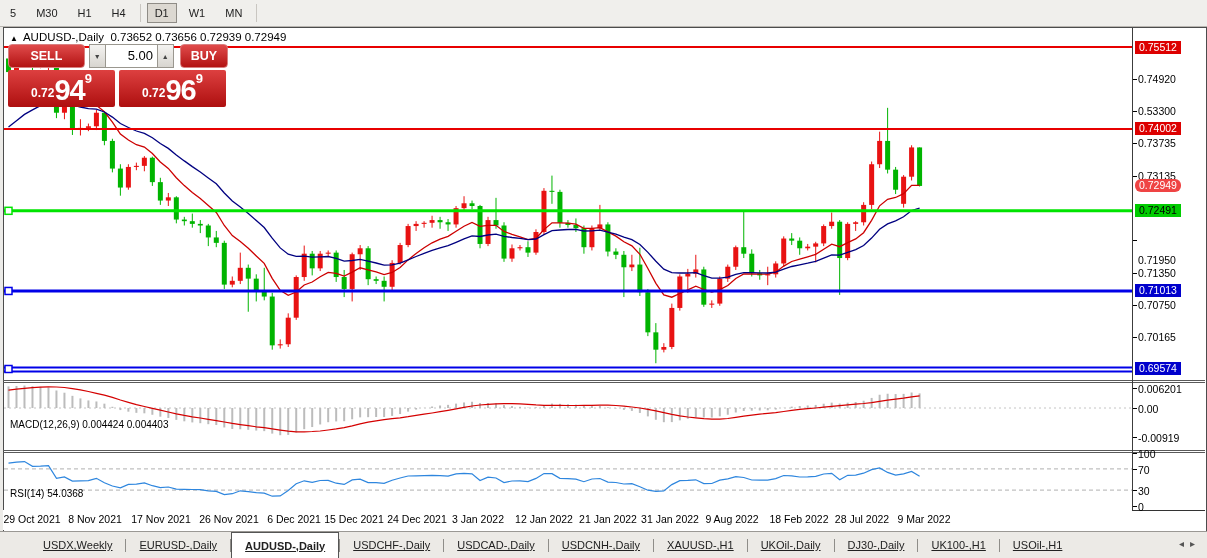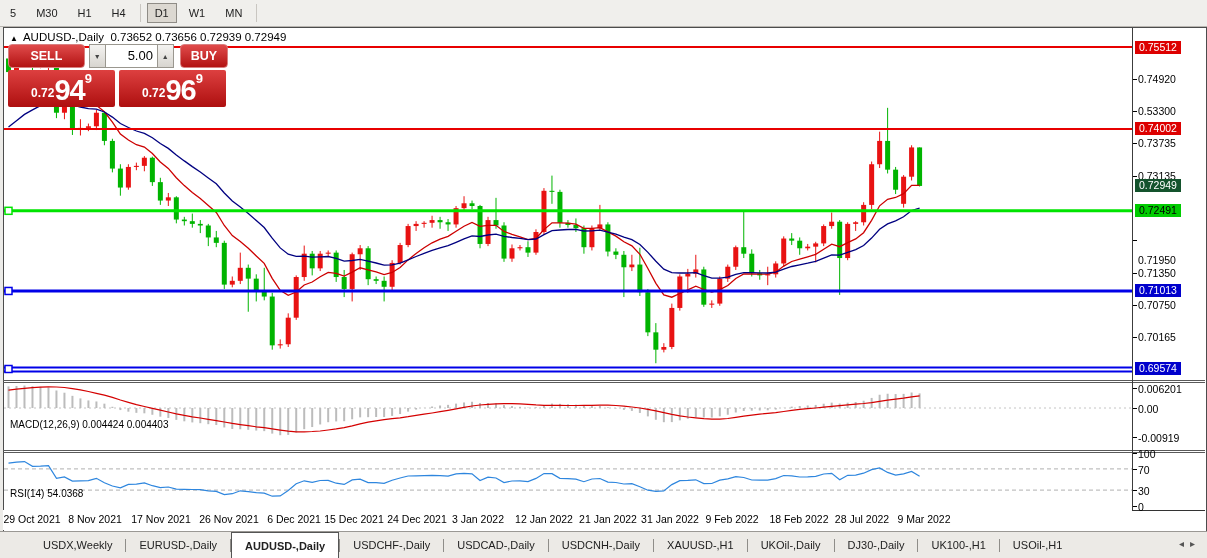--- a/index.html
+++ b/index.html
@@ -36,21 +36,21 @@
   .p-small{font-size:12px;font-weight:bold;line-height:24px;}
   .p-big{font-size:29px;font-weight:bold;line-height:29px;letter-spacing:-1px;}
   .p-sup{font-size:13px;font-weight:bold;line-height:12px;align-self:flex-start;margin-top:3px;}
   
   .panel-label{position:absolute;left:10px;font-size:10px;color:#000;z-index:5;margin-top:35px;}
   
   #date-axis{position:absolute;left:3px;top:510px;width:1129px;height:20px;background:#fff;z-index:5;}
   .date-label{position:absolute;top:3px;font-size:10.5px;color:#000;transform:translateX(-50%);white-space:nowrap;}
   
   #tab-bar{position:absolute;left:0;top:531px;width:1207px;height:27px;background:#eceae6;border-top:1px solid #9a9894;display:flex;align-items:stretch;padding-left:30px;box-sizing:border-box;}
-  .tab{font-size:11px;color:#222;display:flex;align-items:center;padding:8px 13px;cursor:default;white-space:nowrap;}
+  .tab{font-size:11px;color:#222;display:flex;align-items:center;padding:8px 13px;cursor:default;white-space:nowrap;text-decoration:underline;}
   .tab.active{background:#fff;border:1px solid #555;border-bottom:none;font-weight:bold;}
   .tab-sep{width:1px;height:13px;background:#8f8d89;align-self:center;}
   #tab-scroll{position:absolute;right:6px;top:538px;font-size:10px;color:#555;letter-spacing:6px;z-index:6;}
 </style>
 </head>
 <body>
 
 <div id="app">
 
   <div id="toolbar">
@@ -479,21 +479,21 @@
       <div class="tick-dash" style="top: 240.153px;"></div>
       <div class="tick-label" style="top: 234.153px; margin-top: 20px;">0.71950</div>
       <div class="tick-dash" style="top: 272.689px;"></div>
       <div class="tick-label" style="top: 266.689px;">0.71350</div>
       <div class="tick-dash" style="top: 305.224px;"></div>
       <div class="tick-label" style="top: 299.224px;">0.70750</div>
       <div class="tick-dash" style="top: 336.946px;"></div>
       <div class="tick-label" style="top: 330.946px;">0.70165</div>
       <div class="badge" style="top: 40.5px; background: rgb(221, 0, 0); color: rgb(255, 255, 255);">0.75512</div>
       <div class="badge" style="top: 122.381px; background: rgb(221, 0, 0); color: rgb(255, 255, 255);">0.74002</div>
-      <div class="badge" style="top: 179.481px; background: #14532d; color: rgb(255, 255, 255);">0.72949</div>
+      <div class="badge" style="top: 179.481px; background: #ef4444; color: rgb(255, 255, 255); border-radius: 6px;">0.72949</div>
       <div class="badge" style="top: 204.317px; background: rgb(0, 204, 0); color: rgb(0, 0, 0);">0.72491</div>
       <div class="badge" style="top: 284.463px; background: rgb(0, 0, 204); color: rgb(255, 255, 255);">0.71013</div>
       <div class="badge" style="top: 362.494px; background: rgb(0, 0, 204); color: rgb(255, 255, 255);">0.69574</div>
       <div class="tick-dash" style="top: 388px;"></div>
       <div class="ind-label" style="top: 383px;">0.006201</div>
       <div class="tick-dash" style="top: 408px;"></div>
       <div class="ind-label" style="top: 403px;">0.00</div>
       <div class="tick-dash" style="top: 437px;"></div>
       <div class="ind-label" style="top: 432px;">-0.00919</div>
       <div class="tick-dash" style="top: 453px;"></div>
@@ -511,21 +511,21 @@
       <div class="date-label" style="left: 92px;">8 Nov 2021</div>
       <div class="date-label" style="left: 158px;">17 Nov 2021</div>
       <div class="date-label" style="left: 226px;">26 Nov 2021</div>
       <div class="date-label" style="left: 291px;">6 Dec 2021</div>
       <div class="date-label" style="left: 351px;">15 Dec 2021</div>
       <div class="date-label" style="left: 414px;">24 Dec 2021</div>
       <div class="date-label" style="left: 475px;">3 Jan 2022</div>
       <div class="date-label" style="left: 541px;">12 Jan 2022</div>
       <div class="date-label" style="left: 605px;">21 Jan 2022</div>
       <div class="date-label" style="left: 667px;">31 Jan 2022</div>
-      <div class="date-label" style="left: 729px;">9 Feb 2022</div>
+      <div class="date-label" style="left: 729px;">9 Aug 2022</div>
       <div class="date-label" style="left: 796px;">18 Feb 2022</div>
       <div class="date-label" style="left: 859px;">28 Jul 2022</div>
       <div class="date-label" style="left: 921px;">9 Mar 2022</div>
     </div>
 
   <div id="tab-bar">
       <div class="tab">USDX,Weekly</div>
       <div class="tab-sep"></div>
       <div class="tab">EURUSD-,Daily</div>
       <div class="tab-sep"></div>

